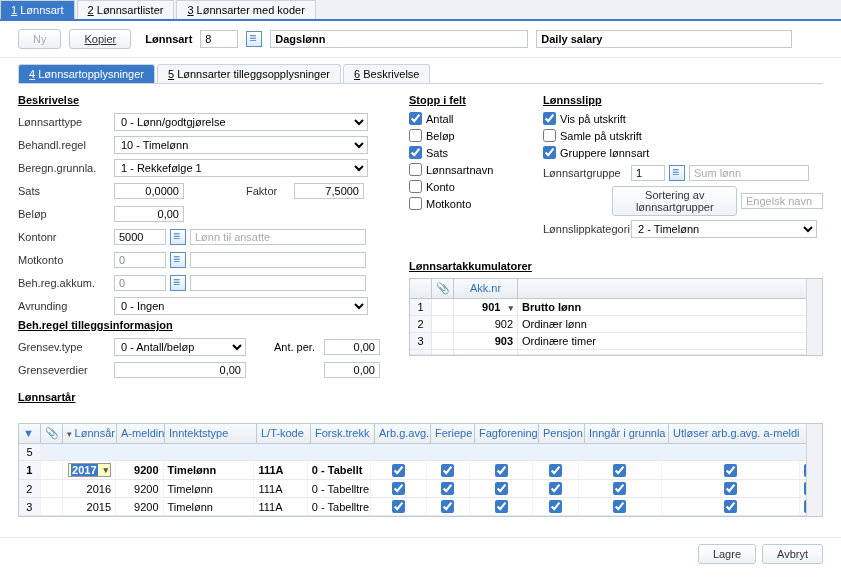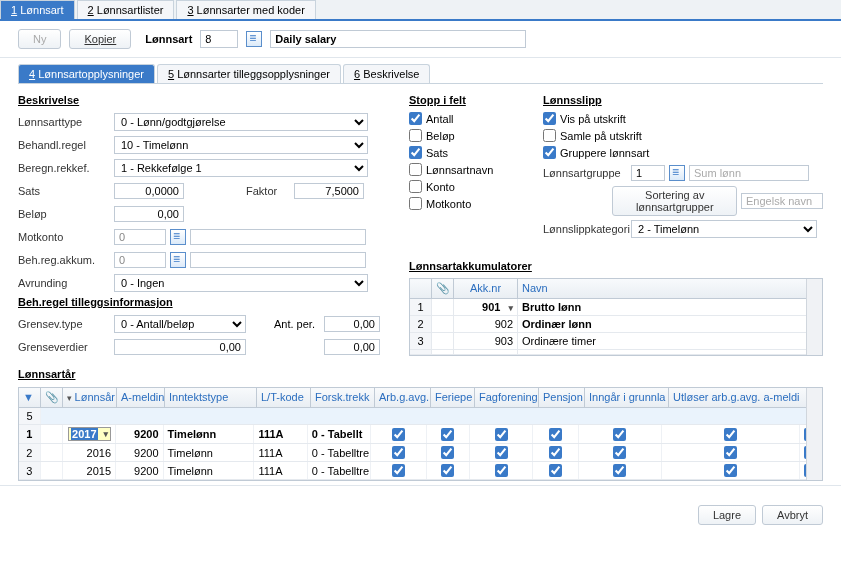--- a/index.html
+++ b/index.html
@@ -31,50 +31,51 @@
 input[type=checkbox] { accent-color: #3a7ac8; margin: 0; }
 .stopp-col { width: 120px; }
 .slip-col { width: 280px; }
 .placeholder { color: #aaa; }
 .akk-table { border: 1px solid #c0cad5; width: 414px; }
 .akk-header { display: flex; background: linear-gradient(#f8fafc,#e9eef3); border-bottom: 1px solid #c0cad5; }
 .akk-th { padding: 3px 4px; border-right: 1px solid #c0cad5; color: #2b6ebf; }
 .akk-row { display: flex; border-bottom: 1px solid #e5e9ee; }
 .akk-td { padding: 2px 4px; border-right: 1px solid #e5e9ee; }
 .year-section { padding: 0 18px; }
-.year-title { font-weight: bold; text-decoration: underline; margin: 8px 0 7px 0; }
+.year-title { font-weight: bold; text-decoration: underline; margin: 8px 0 20px 0; }
 .grid { border: 1px solid #c0cad5; position: relative; }
 .grid-header { display: flex; background: linear-gradient(#f8fafc,#e9eef3); border-bottom: 1px solid #c0cad5; }
 .gth { padding: 3px 4px; border-right: 1px solid #c0cad5; color: #2b6ebf; overflow: hidden; white-space: nowrap; }
 .grow { display: flex; border-bottom: 1px solid #e5e9ee; }
 .grow.sel { background: #fff; }
 .grow.sel .gtd { font-weight: bold; }
 .gtd { padding: 2px 4px; border-right: 1px solid #eef1f5; overflow: hidden; white-space: nowrap; display: flex; align-items: center; }
 .funnel { color: #3a7ac8; }
 .clip { color: #3a7ac8; }
 .drop-arrow { color: #555; font-size: 9px; }
 .year-cell { background: #ffffc4; border: 1px solid #999; padding: 0 2px; display: inline-flex; align-items: center; gap: 6px; }
 .scrollbar { position: absolute; top: 0; right: 0; bottom: 0; width: 16px; background: #f0f2f5; border-left: 1px solid #d0d6dd; }
-.footer { display: flex; justify-content: flex-end; padding: 19px 18px; gap: 6px; border-top: 1px solid #e0e6ec; margin-top: 4px; }
+.footer { display: flex; justify-content: flex-end; padding: 6px 18px; gap: 6px; border-top: 1px solid #e0e6ec; margin-top: 20px; }
 </style>
 </head>
 <body>
 
 <div class="top-tabs" id="top-tabs">
     <div class="top-tab active"><span class="underline">1</span> Lønnsart</div>
     <div class="top-tab"><span class="underline">2</span> Lønnsartlister</div>
     <div class="top-tab"><span class="underline">3</span> Lønnsarter med koder</div>
   </div>
 
 <div class="toolbar">
   <button class="btn disabled">Ny</button>
   <button class="btn"><span style="text-decoration:underline">Kopier</span></button>
   <span class="toolbar-label">Lønnsart</span>
   <input class="field-input" style="width: 38px;" value="8">
   <span class="icon-sq"></span>
+  <input class="field-input" style="width: 258px; font-weight: bold;" value="Dagslønn">
   <input class="field-input" style="width: 256px; font-weight: bold;" value="Daily salary">
 </div>
 
 <div class="sub-tabs" id="sub-tabs">
     <div class="sub-tab active"><span style="text-decoration:underline">4</span> Lønnsartopplysninger</div>
     <div class="sub-tab"><span style="text-decoration:underline">5</span> Lønnsarter tilleggsopplysninger</div>
     <div class="sub-tab"><span style="text-decoration:underline">6</span> Beskrivelse</div>
   </div>
 
 <div class="content">
@@ -83,33 +84,39 @@
     <div class="section-title">Beskrivelse</div>
     <div class="form-row">
       <span class="form-label">Lønnsarttype</span>
       <select class="select" style="width:254px"><option>0 - Lønn/godtgjørelse</option></select>
     </div>
     <div class="form-row">
       <span class="form-label">Behandl.regel</span>
       <select class="select" style="width:254px"><option>10 - Timelønn</option></select>
     </div>
     <div class="form-row">
-      <span class="form-label">Beregn.rekkef.</span>
+      <span class="form-label">Beregn.grunnla.</span>
       <select class="select" style="width:254px"><option>1 - Rekkefølge 1</option></select>
     </div>
     <div class="form-row">
       <span class="form-label">Sats</span>
       <input class="num-input" style="width: 70px;" value="0,0000">
       <span style="width:62px"></span>
       <span class="form-label" style="width:48px">Faktor</span>
       <input class="num-input" style="width: 70px;" value="7,5000">
     </div>
     <div class="form-row">
       <span class="form-label">Beløp</span>
       <input class="num-input" style="width: 70px;" value="0,00">
+    </div>
+    <div class="form-row">
+      <span class="form-label">Kontonr</span>
+      <input class="num-input" style="width: 52px; text-align: left;" value="5000">
+      <span class="icon-sq" style="margin:0 4px"></span>
+      <input class="txt-input placeholder" style="width: 176px;" readonly="" value="Lønn til ansatte">
     </div>
     <div class="form-row">
       <span class="form-label">Motkonto</span>
       <input class="num-input" style="width: 52px; text-align: left; color: rgb(136, 136, 136);" value="0">
       <span class="icon-sq" style="margin:0 4px"></span>
       <input class="txt-input" style="width: 176px;" readonly="">
     </div>
     <div class="form-row">
       <span class="form-label">Beh.reg.akkum.</span>
       <input class="num-input" style="width: 52px; text-align: left; color: rgb(136, 136, 136);" value="0">
@@ -197,39 +204,38 @@
         </div>
       </div>
     </div>
 
     <div class="section-title" style="margin-top:18px">Lønnsartakkumulatorer</div>
     <div class="akk-table" style="position:relative">
       <div class="akk-header">
         <div class="akk-th" style="width:22px"></div>
         <div class="akk-th clip" style="width:22px;text-align:center">📎</div>
         <div class="akk-th" style="width:64px;text-align:center">Akk.nr</div>
-        <div class="akk-th" style="flex:1">Navn</div>
       </div>
       <div id="akk-body">
           <div class="akk-row">
             <div class="akk-td" style="width:22px;background:#f4f6f9;text-align:center">1</div>
             <div class="akk-td" style="width:22px"></div>
             <div class="akk-td" style="width:64px;text-align:right;font-weight:bold;">901<span class="drop-arrow" style="margin-left:8px">▾</span></div>
             <div class="akk-td" style="flex:1;font-weight:bold;">Brutto lønn</div>
           </div>
           <div class="akk-row">
             <div class="akk-td" style="width:22px;background:#f4f6f9;text-align:center">2</div>
             <div class="akk-td" style="width:22px"></div>
             <div class="akk-td" style="width:64px;text-align:right;">902</div>
-            <div class="akk-td" style="flex:1;font-weight:bold;">Ordinær lønn</div>
+            <div class="akk-td" style="flex:1;">Ordinær lønn</div>
           </div>
           <div class="akk-row">
             <div class="akk-td" style="width:22px;background:#f4f6f9;text-align:center">3</div>
             <div class="akk-td" style="width:22px"></div>
-            <div class="akk-td" style="width:64px;text-align:right;">903</div>
+            <div class="akk-td" style="width:64px;text-align:right;font-weight:bold;">903</div>
             <div class="akk-td" style="flex:1;">Ordinære timer</div>
           </div>
           <div class="akk-row">
             <div class="akk-td" style="width:22px;background:#f4f6f9;text-align:center"></div>
             <div class="akk-td" style="width:22px"></div>
             <div class="akk-td" style="width:64px;text-align:right;"></div>
             <div class="akk-td" style="flex:1;"></div>
           </div>
         </div>
       <div class="scrollbar"></div>

